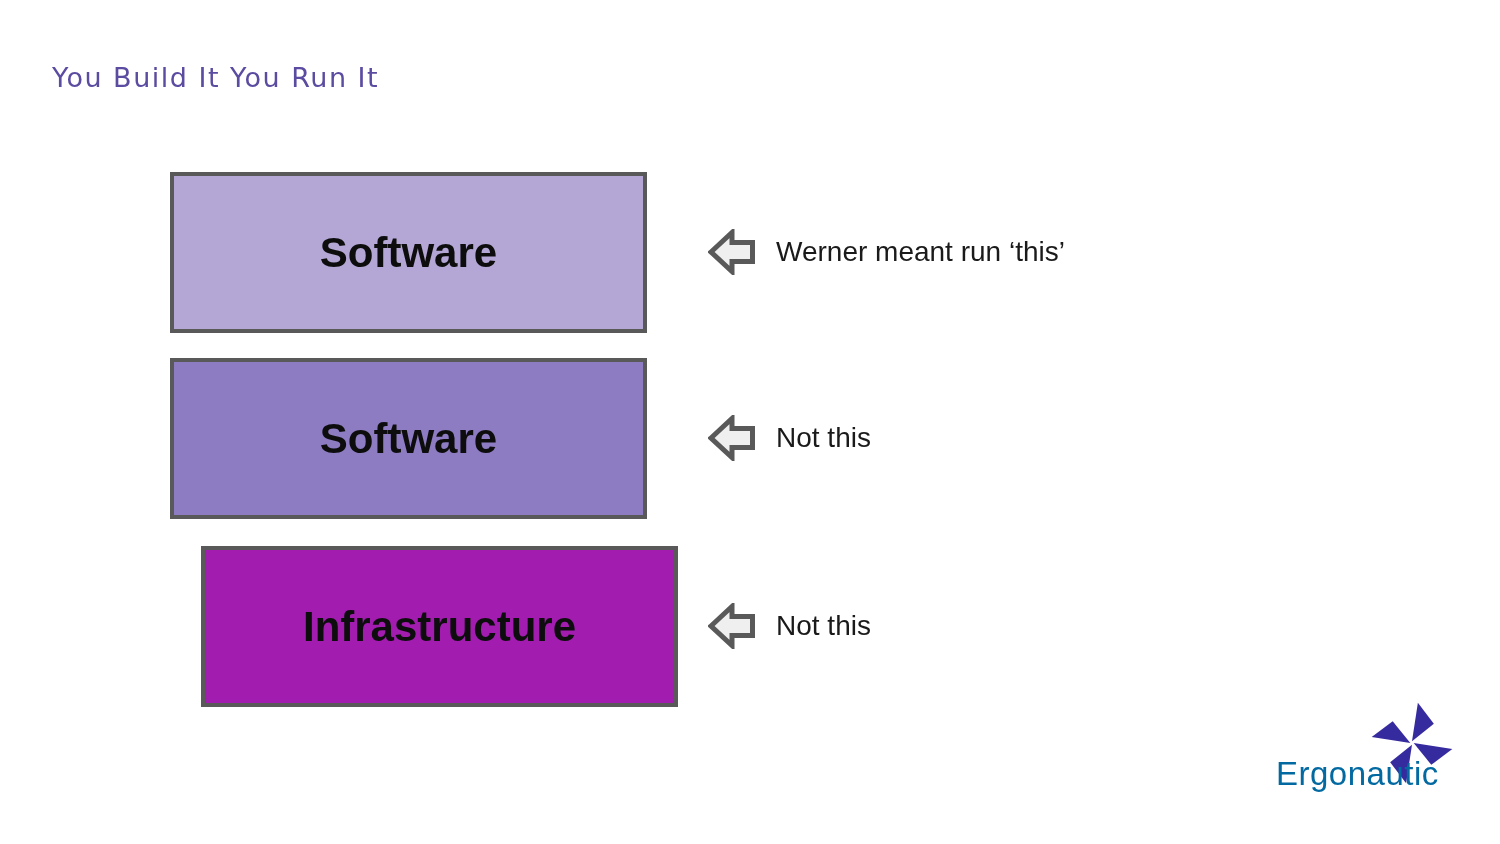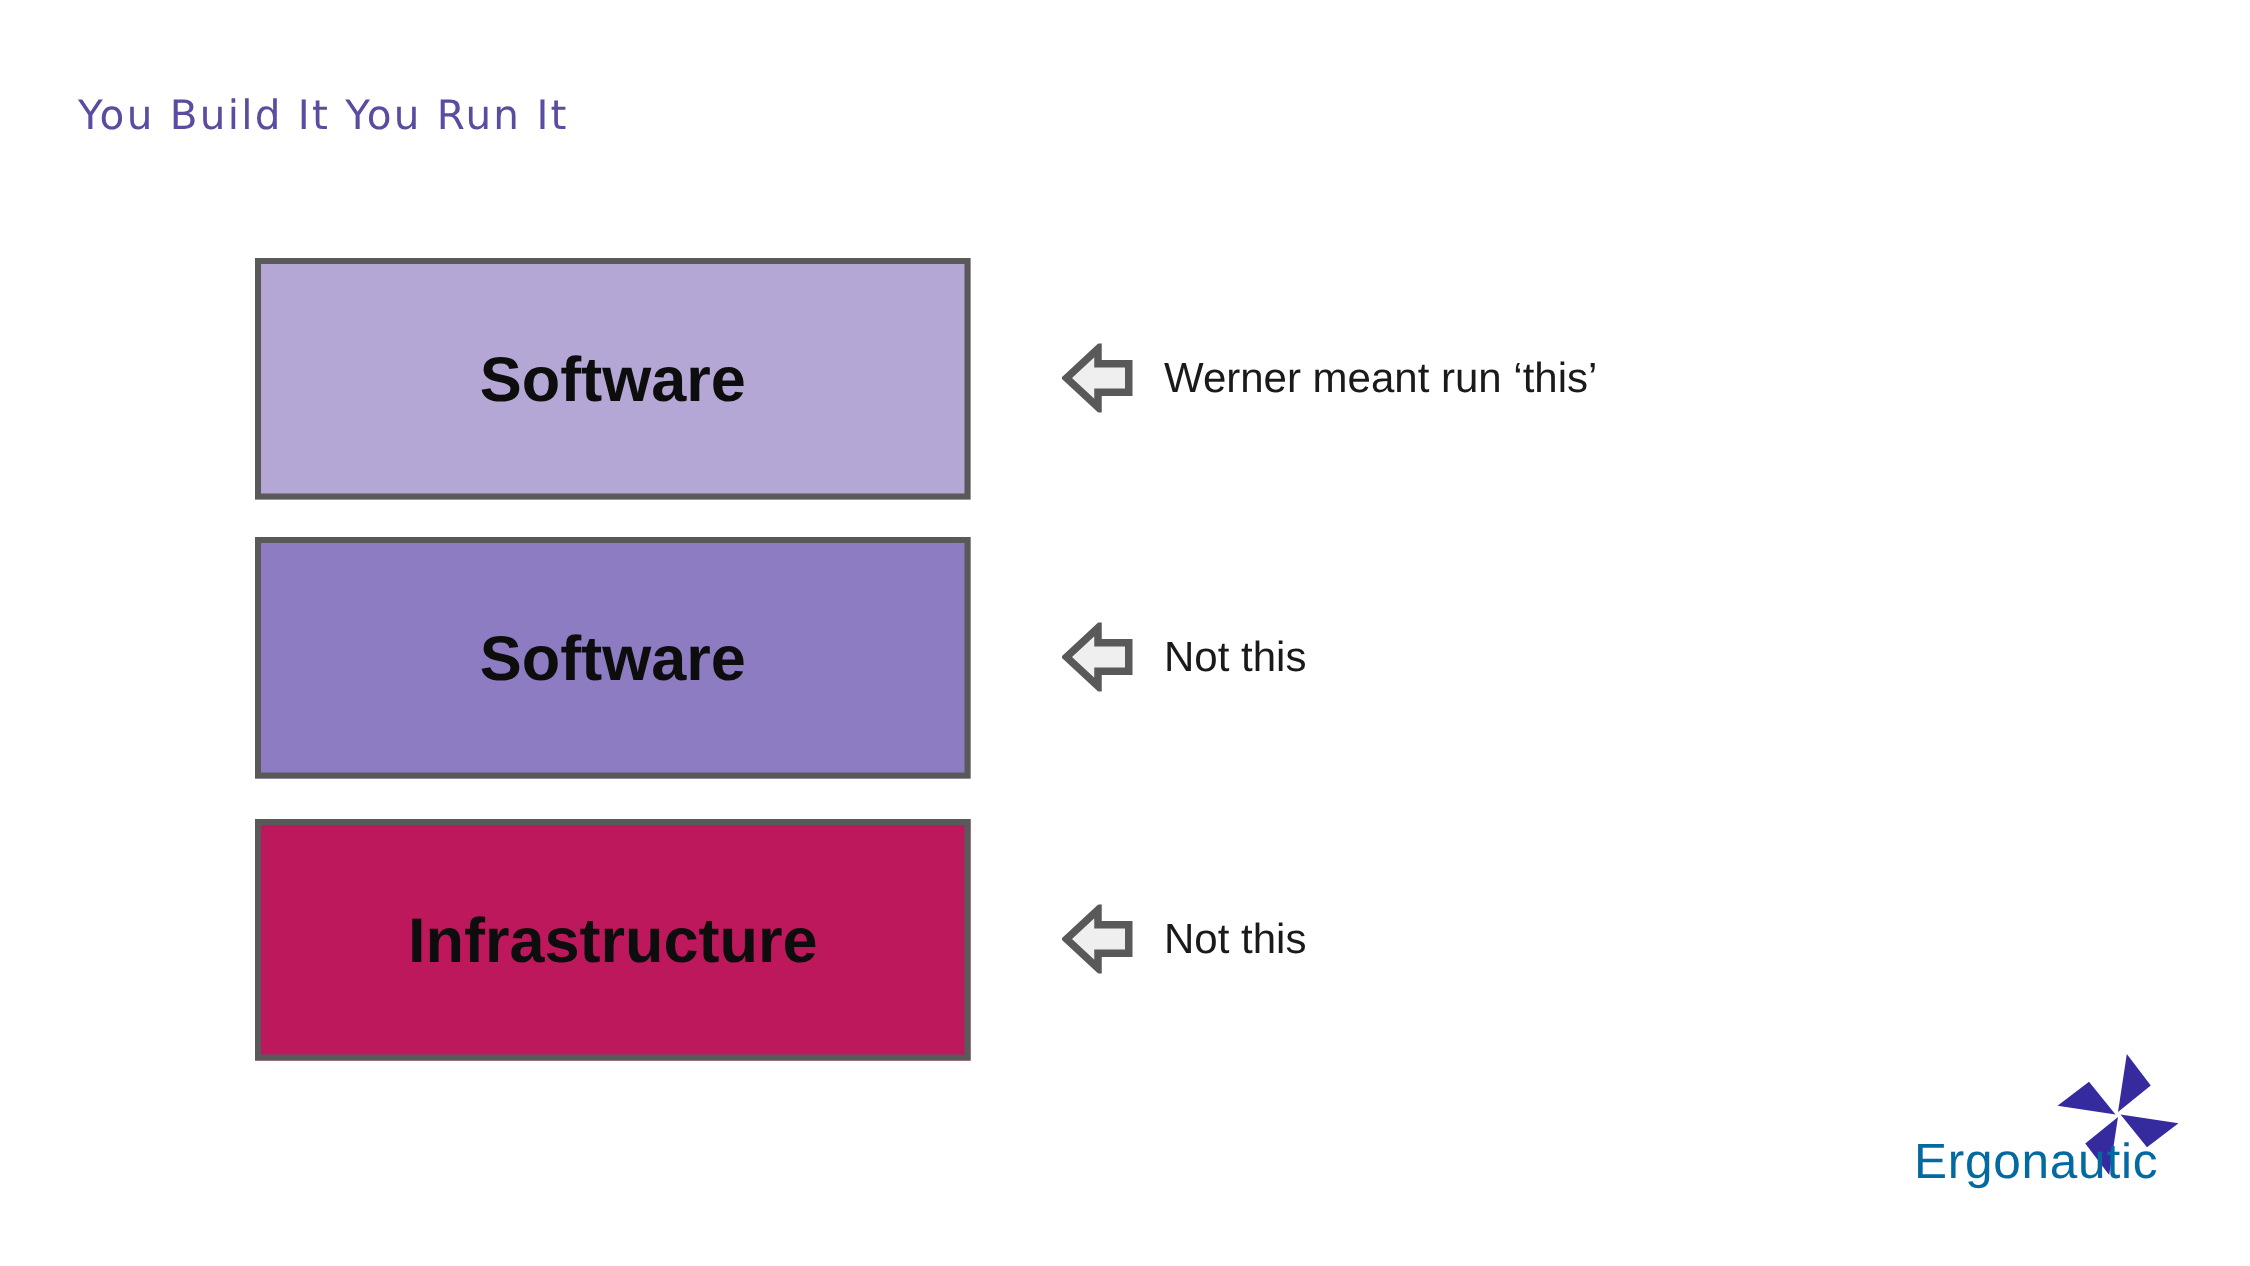--- a/index.html
+++ b/index.html
@@ -87,21 +87,21 @@
 
   <div class="slide-title">You Build It You Run It</div>
 
   <div class="stack">
     <div class="layer-box" style="background-color: rgb(180, 167, 214);">
       <span class="layer-label">Software</span>
     </div>
     <div class="layer-box" style="background-color: rgb(142, 124, 195);">
       <span class="layer-label">Software</span>
     </div>
-    <div class="layer-box" style="background-color: #be185d;">
+    <div class="layer-box" style="background-color: #a21caf; margin-left: 31px;">
       <span class="layer-label">Infrastructure</span>
     </div>
   </div>
 
   <div class="annotation-row" id="row-0">
     <svg class="arrow" width="48" height="46" viewBox="0 0 48 46">
       <path d="M3 23 L24 3.5 L24 13.5 L44.5 13.5 L44.5 32.5 L24 32.5 L24 42.5 Z" fill="#efefef" stroke="#595959" stroke-width="5" stroke-linejoin="miter"></path>
     </svg>
     <span class="annotation-text">Werner meant run ‘this’</span>
   </div>

